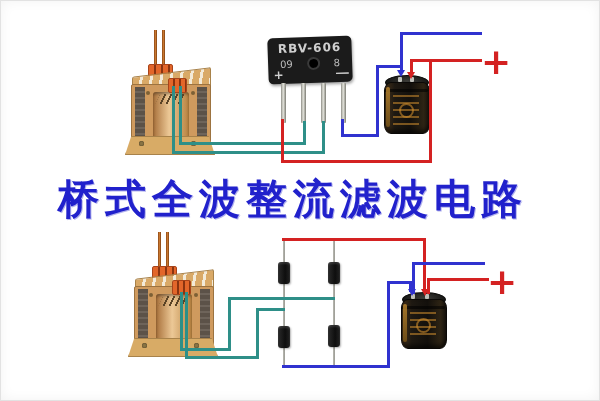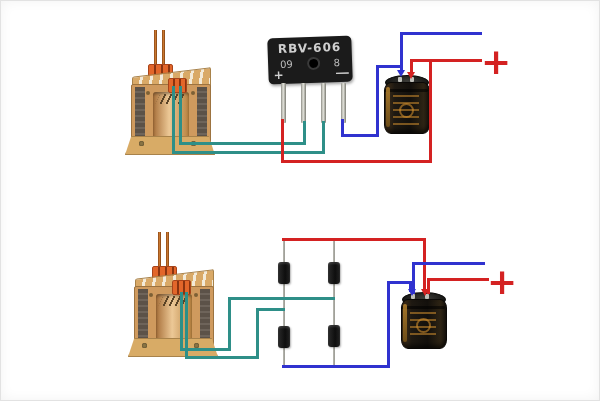--- a/index.html
+++ b/index.html
@@ -143,20 +143,21 @@
   <div class="wire blue" style="left:341px;top:119px;width:3px;height:18px;"></div>
   <div class="wire blue" style="left:341px;top:134px;width:38px;height:3px;"></div>
   <div class="wire blue" style="left:376px;top:65px;width:3px;height:72px;"></div>
   <div class="wire blue" style="left:376px;top:65px;width:26px;height:3px;"></div>
   <div class="wire blue" style="left:400px;top:32px;width:3px;height:40px;"></div>
   <div class="wire blue" style="left:400px;top:32px;width:82px;height:3px;"></div>
   <div class="arrow blue-a" style="left:397px;top:70px;"></div>
 
   <div class="plusout" style="left:481px;top:44px;">+</div>
 
+  <div class="title">桥式全波整流滤波电路</div>
 
   <div class="tx" style="left:128px;top:230px;">
     <div class="pwire" style="left:30px;"></div>
     <div class="pwire" style="left:38px;"></div>
     <div class="ocap" style="left:24px;"></div>
     <div class="plate"></div>
     <div class="oblk" style="left:44px;"></div>
     <div class="body">
       <div class="sideL"></div>
       <div class="sideR"></div>

